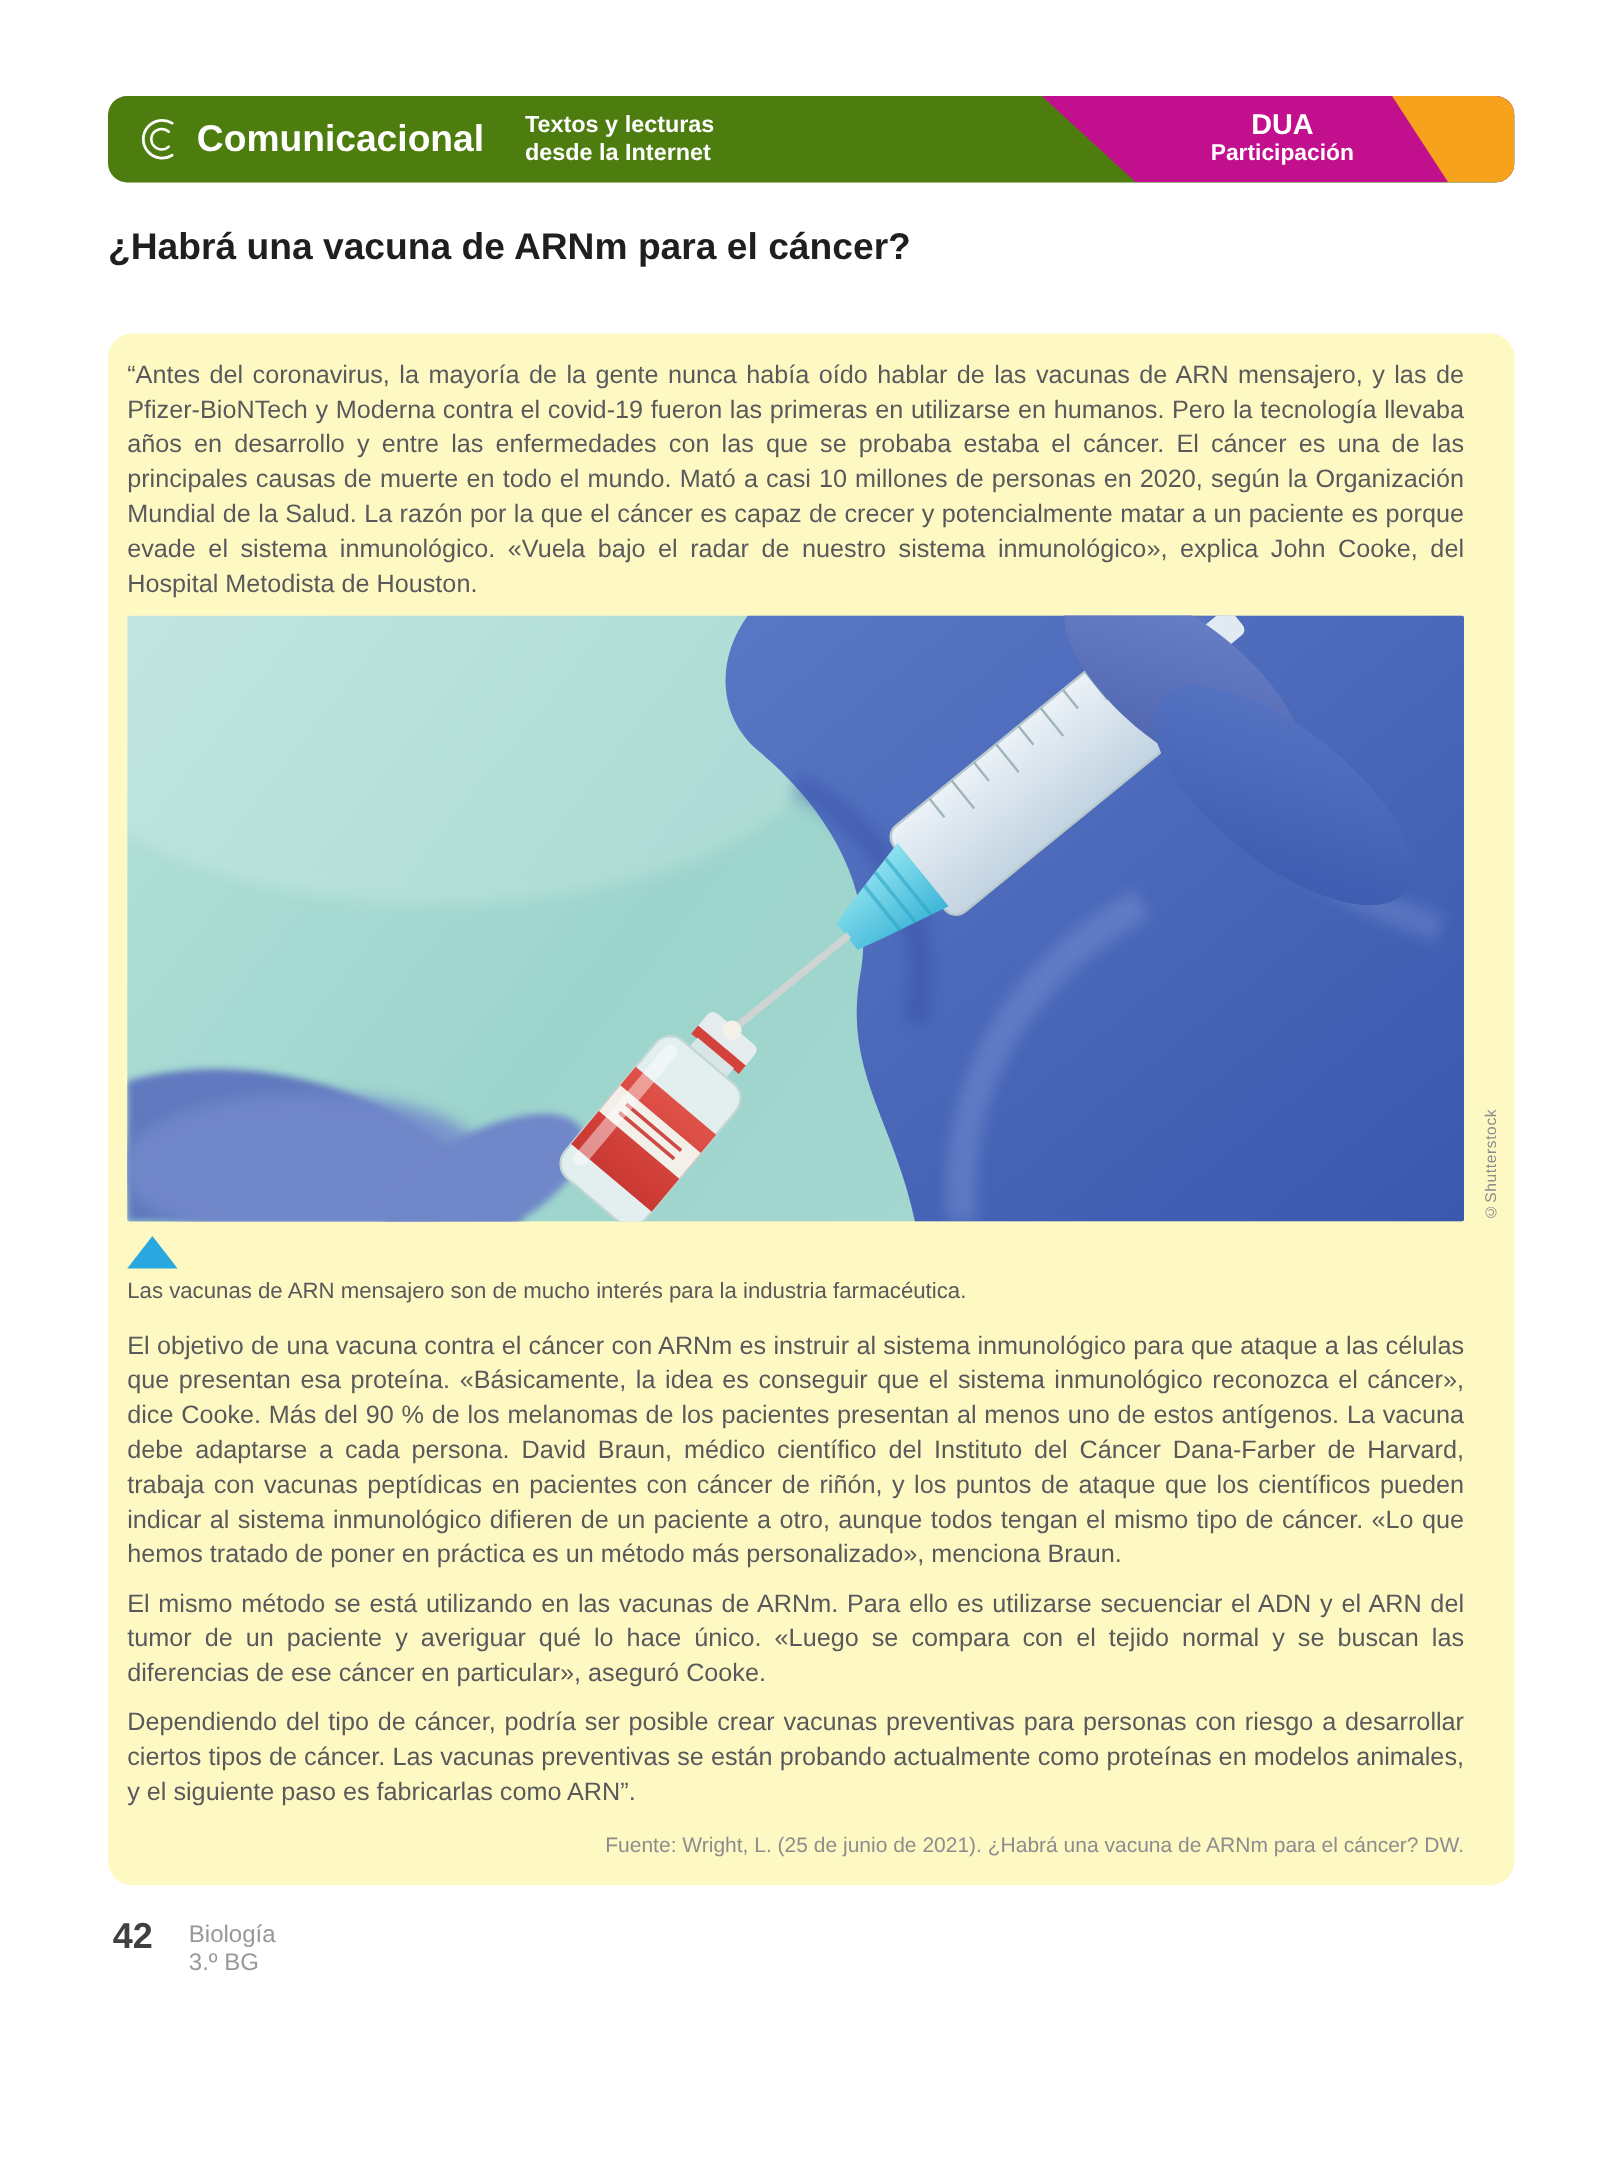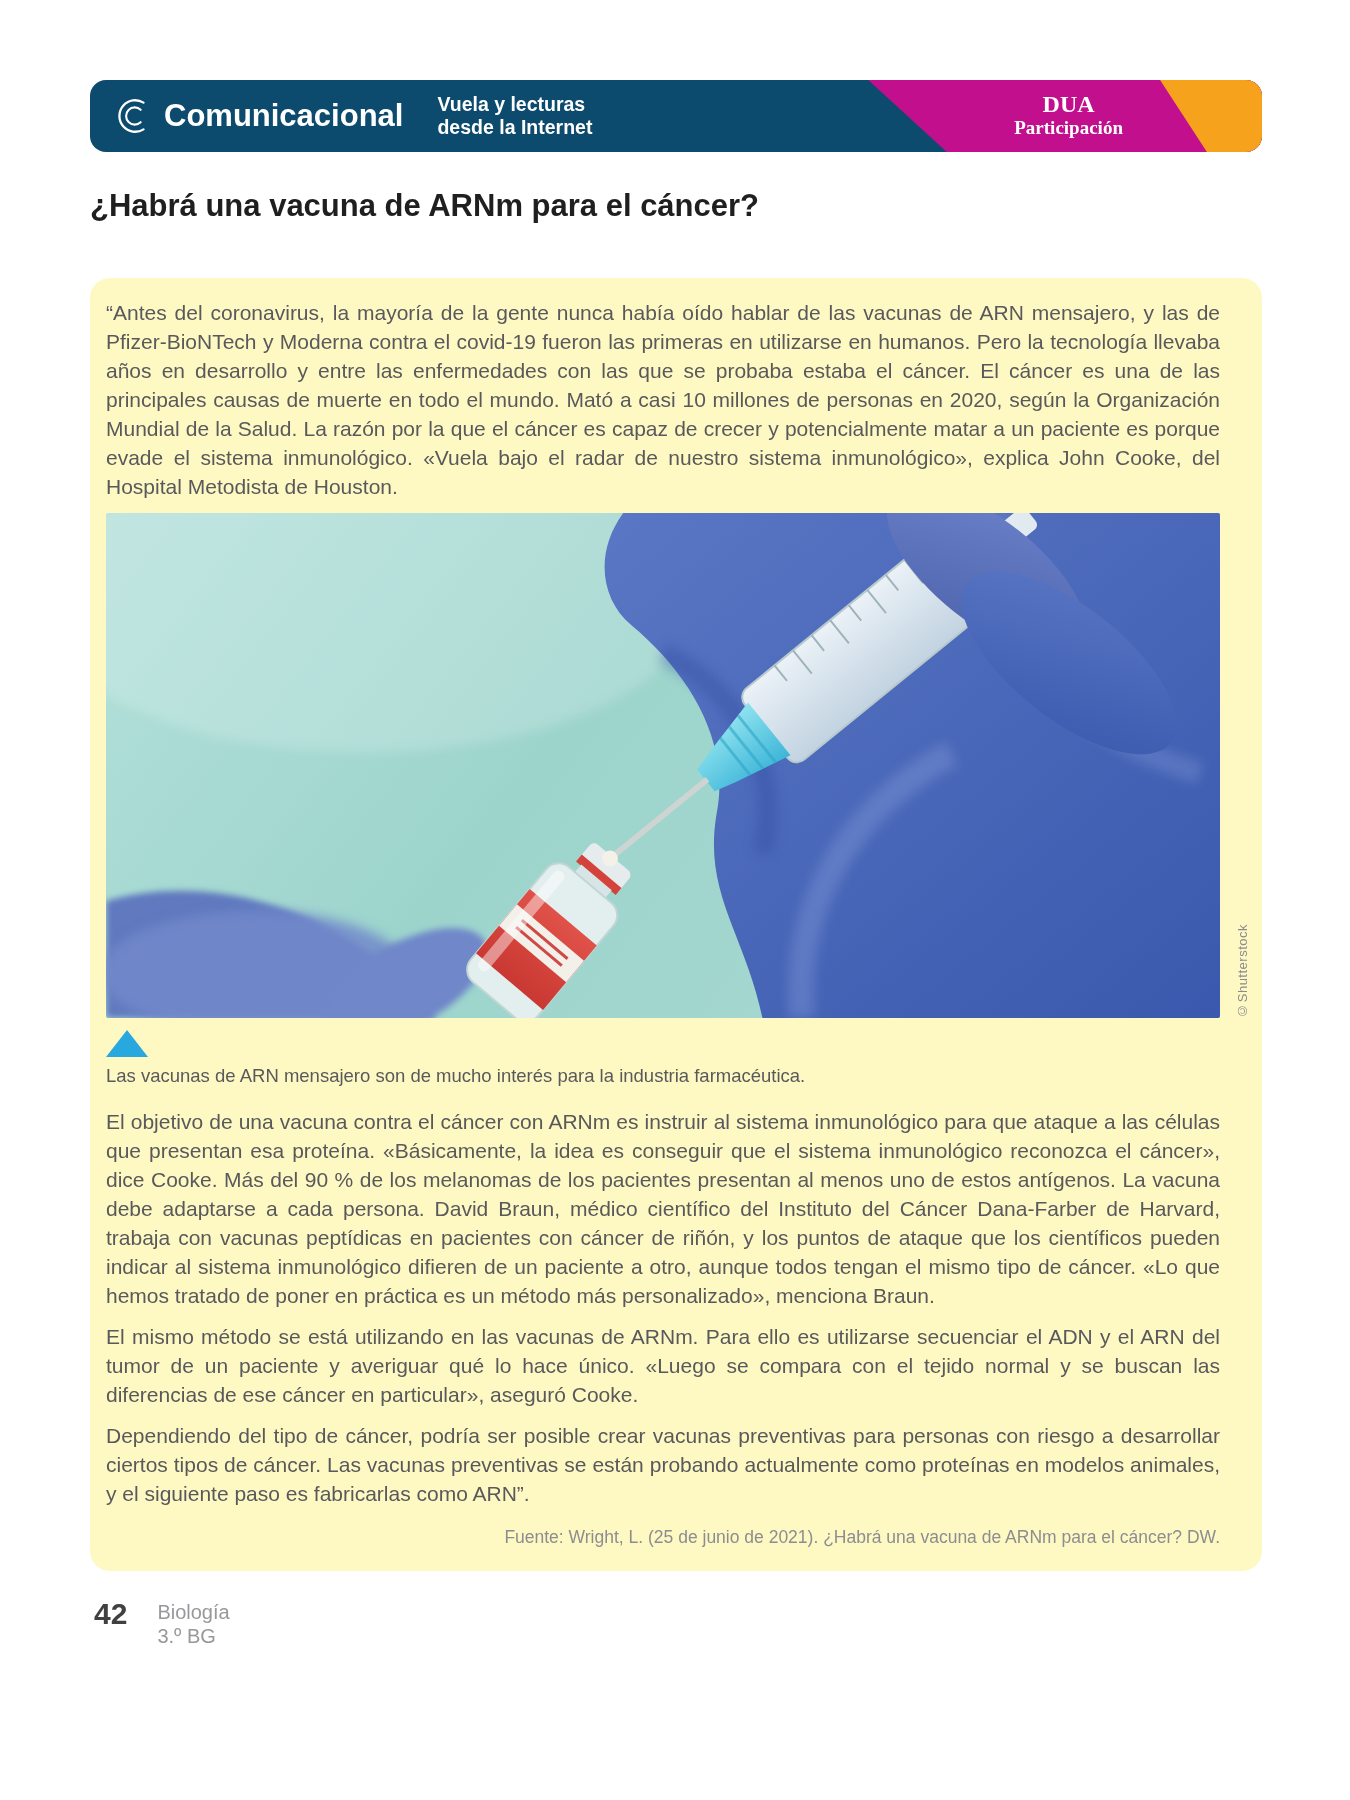--- a/index.html
+++ b/index.html
@@ -1,27 +1,27 @@
 <!DOCTYPE html>
 <html><head>
 <meta charset="utf-8">
 <style>
   html,body { margin:0; padding:0; background:#ffffff; }
   body { width:1350px; font-family:"Liberation Sans", sans-serif; }
   .page { width:1350px; height:1800px; box-sizing:border-box; padding:80px 88px 0 90px; overflow:hidden; position:relative; }
 
   
-  .banner { position:relative; height:72px; border-radius:16px; background:#0c4a6e; overflow:hidden; }
+  .banner { position:relative; height:72px; border-radius:16px; background:#4d7c0f; overflow:hidden; }
   .layer-magenta { position:absolute; inset:0; background:#c20f8d; clip-path:polygon(66.4% 0, 100% 0, 100% 100%, 73.1% 100%); }
   .layer-orange  { position:absolute; inset:0; background:#f6a21c; clip-path:polygon(91.3% 0, 100% 0, 100% 100%, 95.3% 100%); }
   .banner-inner { position:relative; z-index:2; display:flex; align-items:center; height:100%; padding-left:22px; }
   .logo { display:block; }
   .brand { color:#fff; font-weight:bold; font-size:31px; margin-left:10px; white-space:nowrap; }
   .banner-sub { color:#fff; font-weight:bold; font-size:19.5px; line-height:1.18; margin-left:34px; }
-  .badge { position:absolute; z-index:3; left:70%; width:27%; top:50%; transform:translateY(-50%); text-align:center; color:#fff;font-family:Liberation Serif, serif; }
+  .badge { position:absolute; z-index:3; left:70%; width:27%; top:50%; transform:translateY(-50%); text-align:center; color:#fff; }
   .badge-title { font-weight:bold; font-size:24px; line-height:1.1; }
   .badge-sub { font-weight:bold; font-size:19px; line-height:1.2; }
 
   
   .page-title { font-size:31px; font-weight:bold; color:#1f1f1f; margin:36px 0 0 0; }
 
   
   .content-box { margin-top:54px; background:#fef9c3; border-radius:20px; padding:20px 42px 20px 16px; }
   .content-box p.body { font-size:21px; line-height:29px; color:#59595c; text-align:justify; margin:0 0 12px 0; }
 
@@ -47,21 +47,21 @@
   <header class="banner">
     <div class="layer-magenta"></div>
     <div class="layer-orange"></div>
     <div class="banner-inner">
       <svg class="logo" width="42" height="42" viewBox="0 0 44 44">
         <path d="M33,8 A16.5,16.5 0 1 0 33,36" fill="none" stroke="#ffffff" stroke-width="2.4" stroke-linecap="round"></path>
         <path d="M30,15.5 A9,9 0 1 0 30,28.5" fill="none" stroke="#ffffff" stroke-width="2.2" stroke-linecap="round"></path>
       </svg>
       <span class="brand">Comunicacional</span>
       <span class="banner-sub">
-        <span>Vuela y lecturas</span><br>
+        <span>Textos y lecturas</span><br>
         <span>desde la Internet</span>
       </span>
     </div>
     <div class="badge">
       <div class="badge-title">DUA</div>
       <div class="badge-sub">Participación</div>
     </div>
   </header>
 
   <h1 class="page-title">¿Habrá una vacuna de ARNm para el cáncer?</h1>

